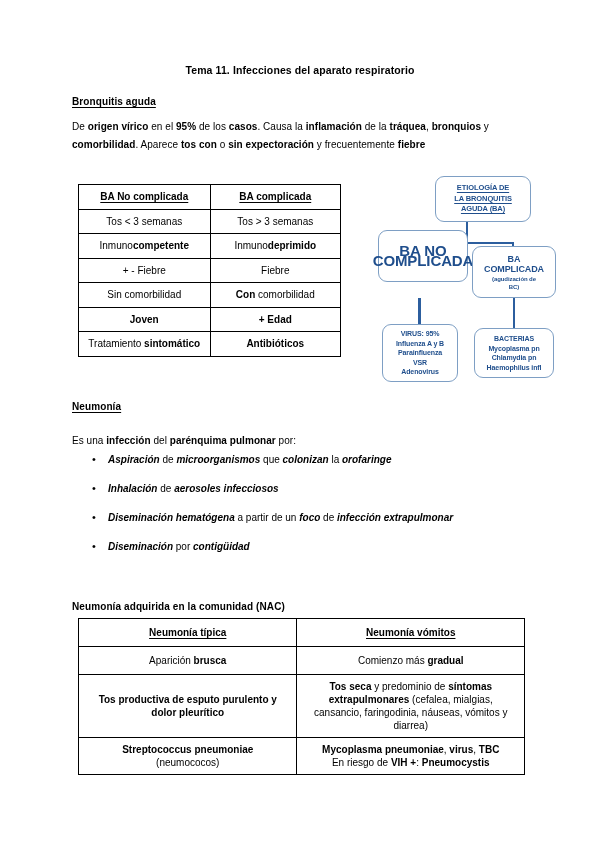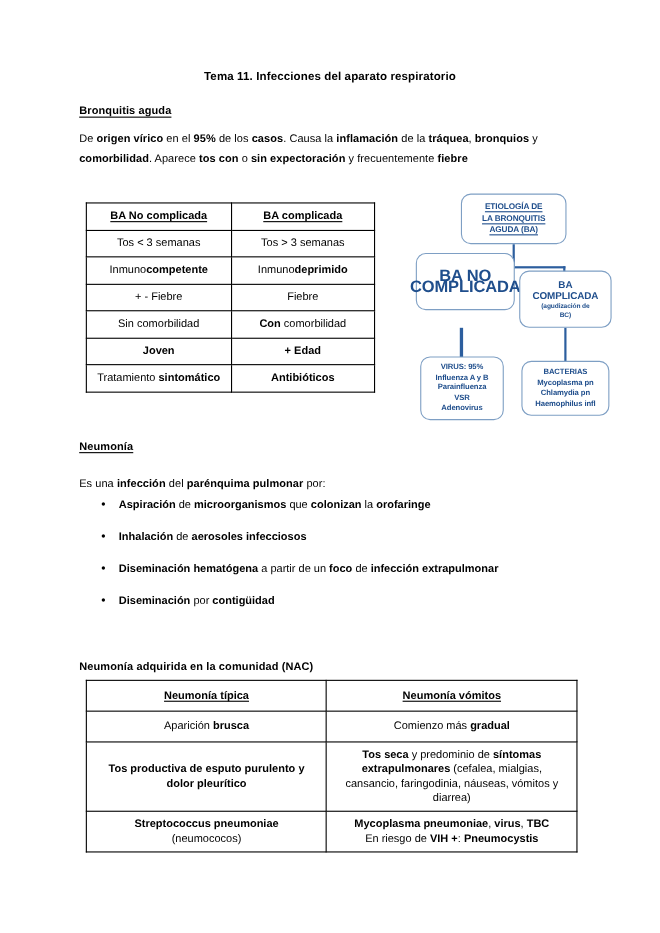--- a/index.html
+++ b/index.html
@@ -71,21 +71,21 @@
     margin-bottom: 15px;
     line-height: 14px;
   }
   .bullets li::before {
     content: "\2022";
     position: absolute;
     left: 20px;
     top: -1px;
     font-size: 11px;
   }
-  .bullets b { font-weight: bold; }
+  .bullets b { font-weight: bold; font-style: italic; }
 
   
   table.grid {
     position: absolute;
     border-collapse: collapse;
     font-size: 10px;
   }
   table.grid td {
     border: 1px solid #000000;
     text-align: center;
@@ -141,21 +141,21 @@
     text-decoration: underline;
     text-underline-offset: 1.5px;
   }
   .dsub {
     font-size: 6px;
     line-height: 8px;
     font-weight: bold;
   }
 
   #dg-title {
-    left: 45px; top: 0px;
+    left: 61px; top: 0px;
     width: 96px; height: 46px;
     font-size: 7.5px;
   }
   #dg-no-comp {
     left: 4px; top: 54px;
     width: 90px; height: 52px;
     font-size: 15px;
   }
   #dg-comp {
     left: 98px; top: 70px;

